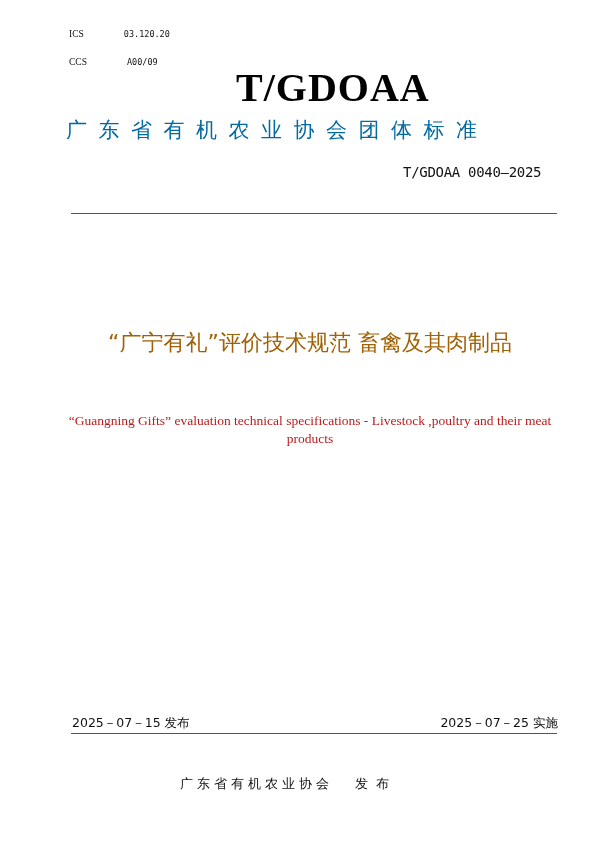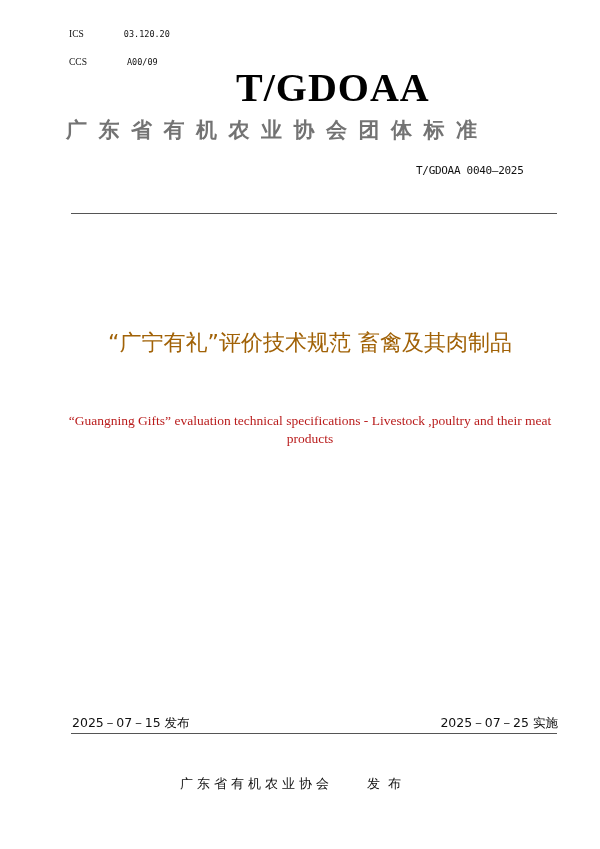--- a/index.html
+++ b/index.html
@@ -11,40 +11,40 @@
     .abs { position: absolute; }
     .meta { left: 69px; font-size: 9.5px; font-family: "Liberation Serif", serif; }
     .meta .val { font-family: "DejaVu Sans Mono", monospace; font-size: 8.5px; margin-left: 4px; padding-left: 36px; }
     #ics { top: 29px; }
     #ccs { top: 32px; margin-top: 25px; }
     #logo {
       top: 63px; left: 236px; font-family: "Liberation Serif", serif; font-weight: bold;
       font-size: 40px; letter-spacing: 1px; line-height: 50px; color: #000;
     }
     #org-std {
-      top: 116px; left: 66px; font-size: 21px; letter-spacing: 11.5px; line-height: 28px; color: #737373; font-weight: bold;
+      top: 116px; left: 66px; font-size: 21px; letter-spacing: 11.5px; line-height: 28px; color: #0369a1;
     }
     #std-no {
-      top: 164px; left: 416px; font-family: "DejaVu Sans Mono", monospace; font-size: 11px; letter-spacing: -0.3px;
+      top: 164px; left: 403px; font-family: "DejaVu Sans Mono", monospace; font-size: 14px; letter-spacing: -0.3px;
     }
     .hr { height: 1px; background: #555; }
     #rule-top { top: 213px; left: 71px; width: 486px; }
     #title-zh {
       top: 325px; left: 60px; width: 500px; text-align: center;
       font-size: 22px; line-height: 36px; color: #a16207;
     }
     #title-en {
       top: 412px; left: 60px; width: 500px; text-align: center;
       font-family: "Liberation Serif", serif; font-size: 13.5px; line-height: 18px; color: #b91c1c;
     }
     #issue-date { top: 715px; left: 72px; font-size: 12.5px; }
     #impl-date { top: 715px; right: 42px; font-size: 12.5px; }
     #rule-bottom { top: 733px; left: 71px; width: 486px; }
     #publisher { top: 775px; left: 180px; font-size: 13px; letter-spacing: 4px; }
-    #publisher .pub-word { margin-left: 34px; letter-spacing: 8px; }
+    #publisher .pub-word { margin-left: 22px; letter-spacing: 8px; }
   </style>
 </head>
 <body>
 
 <div class="abs meta" id="ics">
   <span>ICS</span><span class="val">03.120.20</span>
 </div>
 <div class="abs meta" id="ccs">
   <span>CCS</span><span class="val">A00/09</span>
 </div>

